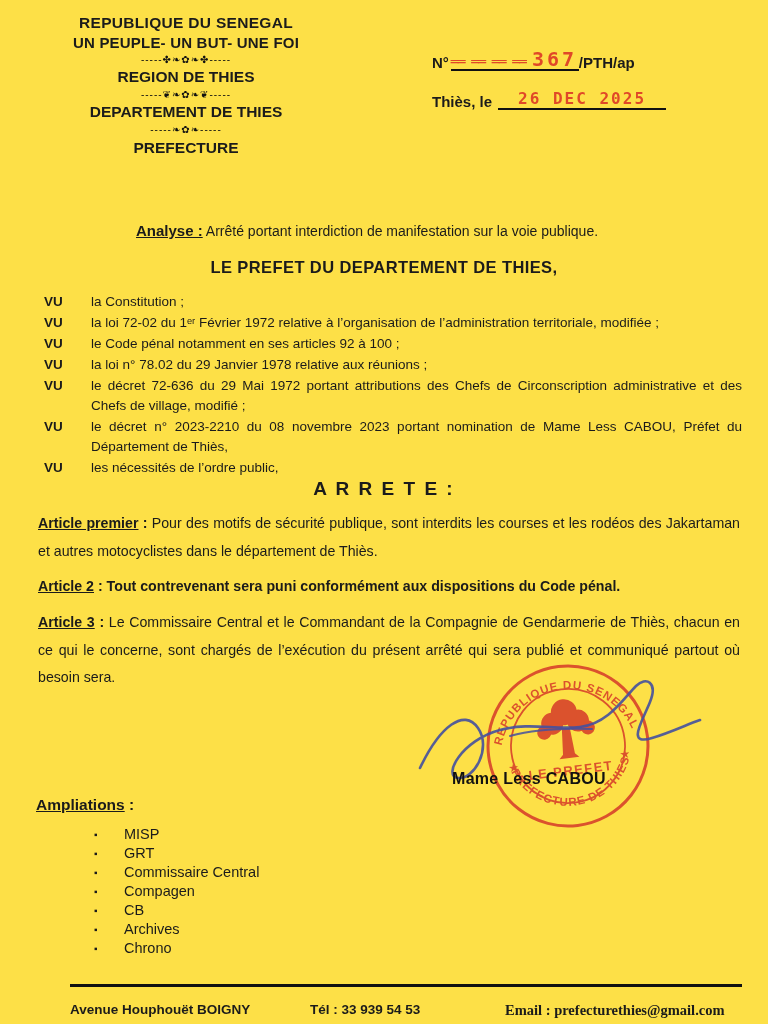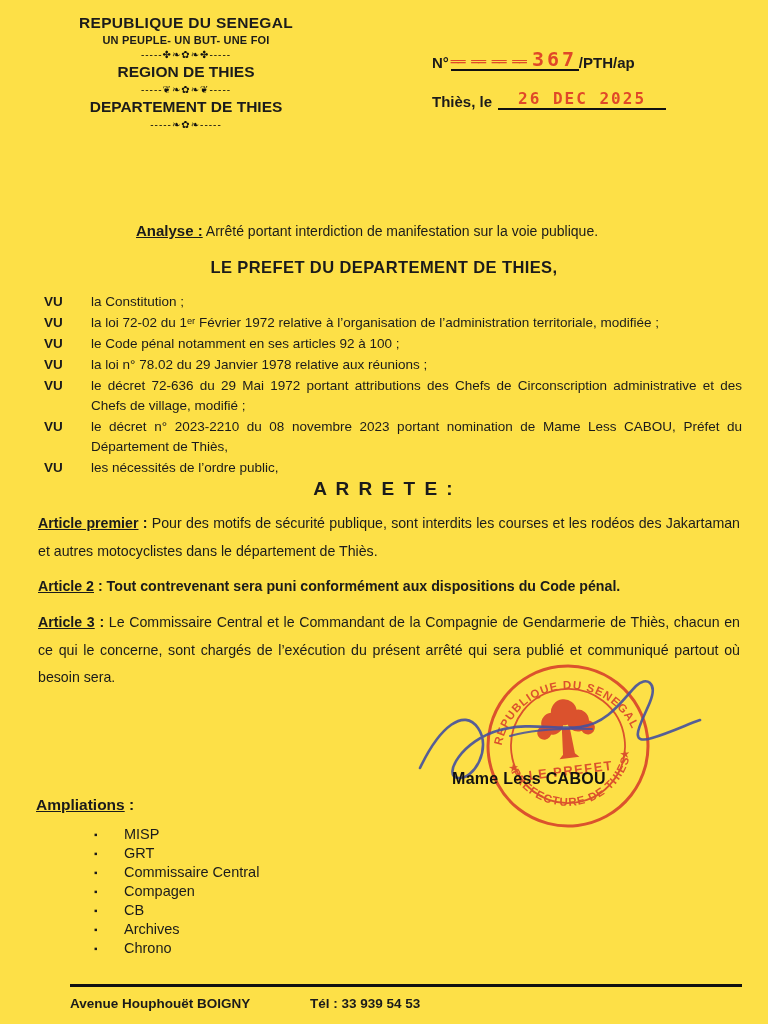--- a/index.html
+++ b/index.html
@@ -5,21 +5,21 @@
   * { margin:0; padding:0; box-sizing:border-box; }
   html,body { background:#e8e8e8; }
   .page {
     position:relative; width:768px; height:1024px; margin:0 auto;
     background:#fde047; color:#1b1b1b; overflow:hidden;
     font-family:"Liberation Sans", sans-serif;
   }
   
   .hdr-left { position:absolute; left:52px; top:14px; width:268px; text-align:center; }
   .hdr-country { font-size:15.5px; font-weight:bold; letter-spacing:.3px; }
-  .hdr-motto { font-size:11px; font-weight:bold; margin-top:2px; letter-spacing:.2px; }
+  .hdr-motto { font-size:15px; font-weight:bold; margin-top:2px; letter-spacing:.2px; }
   .hdr-div { font-size:10px; margin-top:3px; letter-spacing:1px; color:#111; }
   .hdr-line { font-size:15.5px; font-weight:bold; margin-top:3px; }
   .hdr-office { font-size:15.5px; font-weight:bold; margin-top:4px; }
   
   .hdr-right { position:absolute; left:432px; top:50px; width:310px; font-size:15px; font-weight:bold; }
   .num-line { display:flex; align-items:flex-end; }
   .num-underline {
     display:inline-flex; align-items:flex-end; justify-content:flex-start; gap:6px;
     width:128px; border-bottom:2px solid #111; padding-bottom:1px; margin-left:2px;
     position:relative;
@@ -59,38 +59,39 @@
     letter-spacing:.3px; color:#111; }
   
   .ampliations { position:absolute; left:36px; top:796px; }
   .amp-label { font-weight:bold; font-size:15.5px; }
   .amp-label .u { text-decoration:underline; }
   .amp-list { margin-top:11px; margin-left:58px; }
   .amp-item { font-size:14.5px; line-height:1.26; display:flex; }
   .amp-bullet { flex:0 0 30px; font-size:10px; line-height:1.9; }
   
   .footer { position:absolute; left:70px; right:26px; top:984px; border-top:3px solid #111;
-    padding-top:9px; display:flex; font-size:13.5px; font-weight:bold; }
+    padding-top:15px; display:flex; font-size:13.5px; font-weight:bold; }
   .f-addr { width:240px; }
   .f-tel { width:195px; }
   .f-email { flex:1; font-family:"Liberation Serif", serif; font-size:14.5px; }
 </style>
 </head>
 <body>
 
 <div class="page">
 
   <div class="hdr-left">
     <div class="hdr-country">REPUBLIQUE DU SENEGAL</div>
     <div class="hdr-motto">UN PEUPLE- UN BUT- UNE FOI</div>
     <div class="hdr-div">-----✤❧✿❧✤-----</div>
     <div class="hdr-line">REGION DE THIES</div>
     <div class="hdr-div">-----❦❧✿❧❦-----</div>
     <div class="hdr-line">DEPARTEMENT DE THIES</div>
     <div class="hdr-div">-----❧✿❧-----</div>
+    <div class="hdr-office">PREFECTURE</div>
   </div>
 
   <div class="hdr-right">
     <div class="num-line">
       <span>N°</span>
       <span class="num-underline">
         <span class="stamp-marks">══ ══ ══ ══</span>
         <span class="stamp-num">367</span>
       </span>
       <span>/PTH/ap</span>
@@ -214,15 +215,16 @@
       <div class="amp-item">
           <span class="amp-bullet">▪</span>
           <span>Chrono</span>
         </div>
     </div>
   </div>
 
   <div class="footer">
     <span class="f-addr">Avenue Houphouët BOIGNY</span>
     <span class="f-tel">Tél : 33 939 54 53</span>
+    <span class="f-email">Email : prefecturethies@gmail.com</span>
   </div>
 
 </div>
 
 </body></html>

